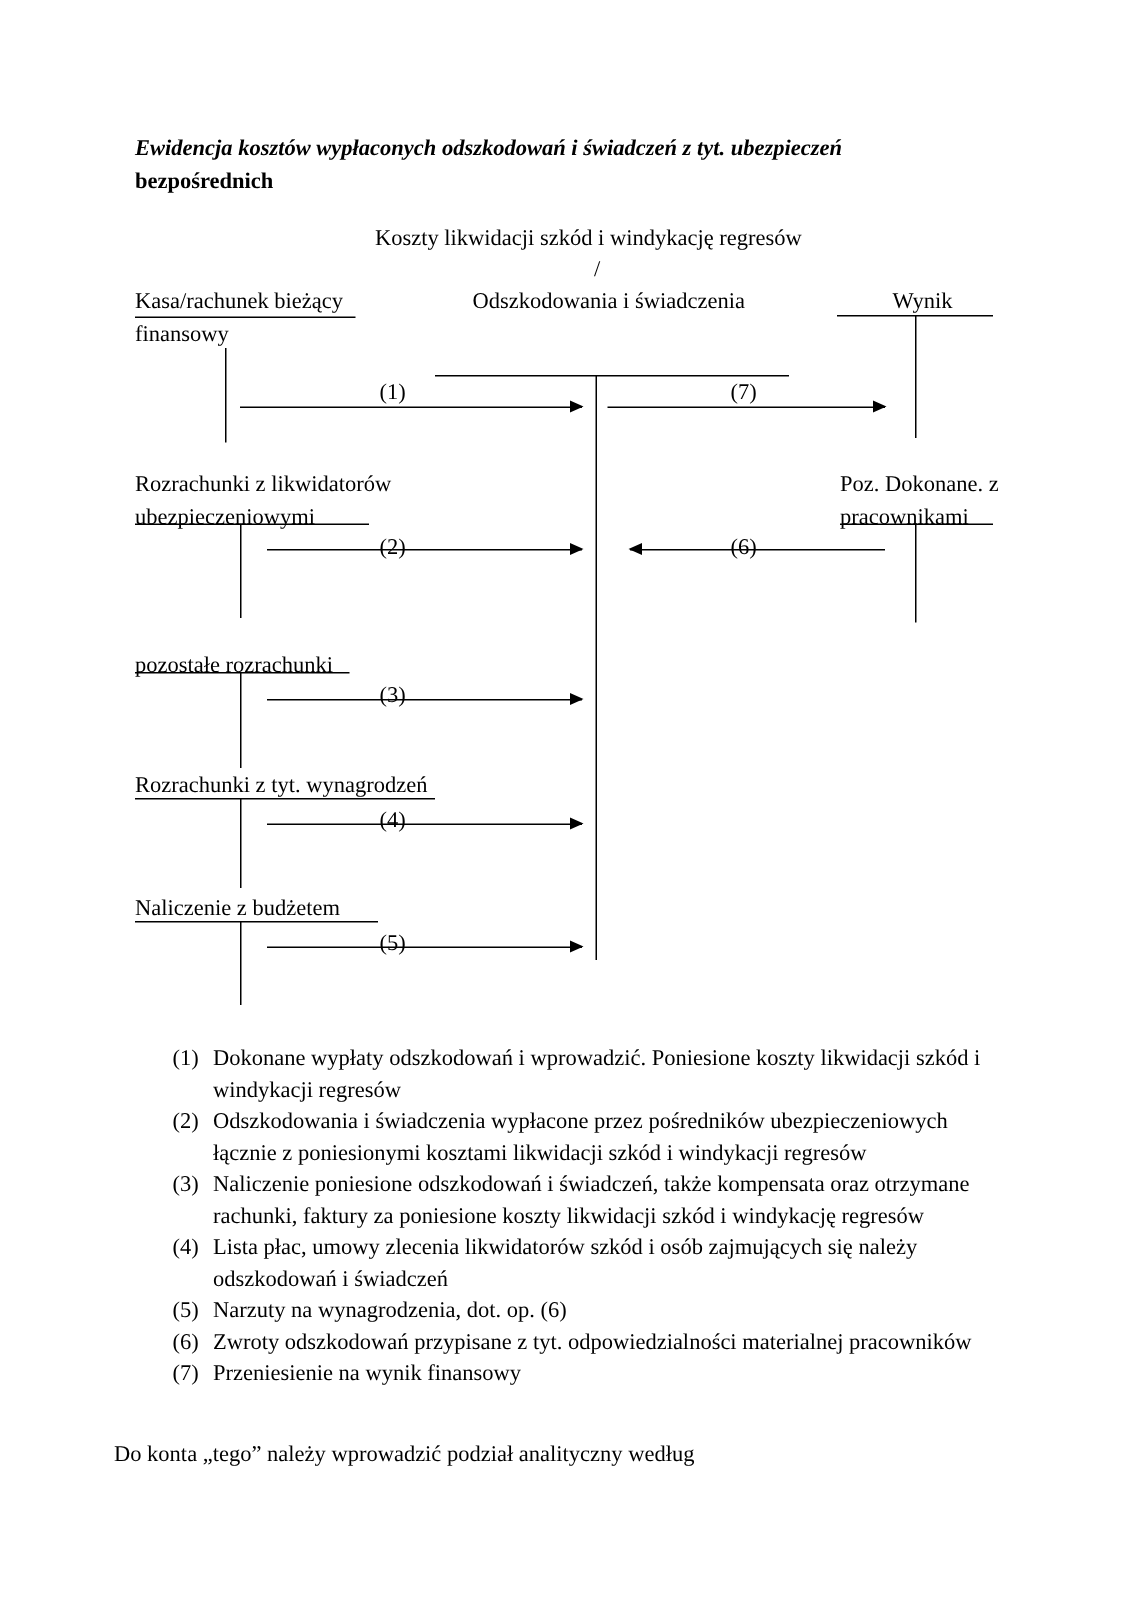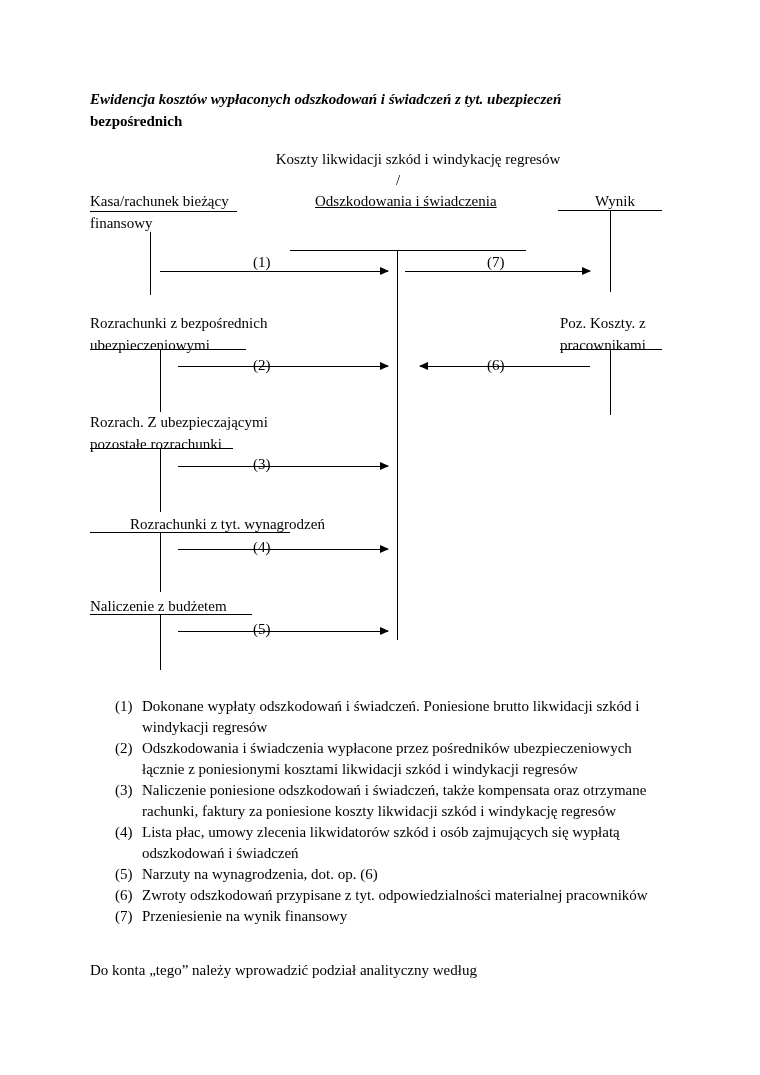--- a/index.html
+++ b/index.html
@@ -23,110 +23,109 @@
     border-top:4px solid transparent;
     border-bottom:4px solid transparent;
   }
   .arrow.left::before {
     content:""; position:absolute; left:-1px; top:-4px;
     width:0; height:0;
     border-right:9px solid #000;
     border-top:4px solid transparent;
     border-bottom:4px solid transparent;
   }
-  .center-text { text-align:center; }
+  .center-text { }
   .notes { position:absolute; left:115px; top:696px; width:558px; }
   .note-row { display:flex; line-height:21px; margin:0; }
   .note-num { width:27px; flex:0 0 27px; }
   .note-text { flex:1; }
-  .footer { position:absolute; left:90px; top:962px;text-align:right; }
+  .footer { position:absolute; left:76px; top:962px;text-align:right; }
 </style>
 </head>
 <body>
 
 <div class="page">
 
   <div class="abs bold" style="left:90px; top:90px;font-style:italic;">Ewidencja kosztów wypłaconych odszkodowań i świadczeń z tyt. ubezpieczeń</div>
   <div class="abs bold" style="left:90px; top:112px;">bezpośrednich</div>
 
   <div class="abs center-text" style="left:250px; top:150px; width:336px;">Koszty likwidacji szkód i windykację regresów</div>
   <div class="abs" style="left:396px; top:171px;">/</div>
 
   <div class="abs" style="left:90px; top:192px;">Kasa/rachunek bieżący</div>
   <div class="abs" style="left:90px; top:214px;">finansowy</div>
   <div class="hline" style="left:90px; top:211px; width:147px;"></div>
   <div class="vline" style="left:150px; top:232px; height:63px;"></div>
 
-  <div class="abs" style="left:315px; top:192px;text-decoration:underline;">Odszkodowania i świadczenia</div>
+  <div class="abs" style="left:315px; top:192px;">Odszkodowania i świadczenia</div>
 
   <div class="abs" style="left:563px; top:192px;margin-left:32px;">Wynik</div>
   <div class="hline" style="left:558px; top:210px; width:104px;"></div>
   <div class="vline" style="left:610px; top:210px; height:82px;"></div>
 
   <div class="hline" style="left:290px; top:250px; width:236px;"></div>
   <div class="vline" style="left:397px; top:250px; height:390px;"></div>
 
   <div class="abs" style="left:253px; top:253px;">(1)</div>
   <div class="arrow right" style="left:160px; top:271px; width:228px;"></div>
   <div class="abs" style="left:487px; top:253px;">(7)</div>
   <div class="arrow right" style="left:405px; top:271px; width:185px;"></div>
 
-  <div class="abs" style="left:90px; top:314px;">Rozrachunki z bezpośrednich</div>
+  <div class="abs" style="left:90px; top:314px;">Rozrachunki z likwidatorów</div>
   <div class="abs" style="left:90px; top:336px;">ubezpieczeniowymi</div>
   <div class="hline" style="left:90px; top:349px; width:156px;"></div>
   <div class="vline" style="left:160px; top:349px; height:63px;"></div>
 
-  <div class="abs" style="left:560px; top:314px;">Poz. Koszty. z</div>
+  <div class="abs" style="left:560px; top:314px;">Poz. Dokonane. z</div>
   <div class="abs" style="left:560px; top:336px;">pracownikami</div>
   <div class="hline" style="left:560px; top:349px; width:102px;"></div>
   <div class="vline" style="left:610px; top:349px; height:66px;"></div>
 
   <div class="abs" style="left:253px; top:356px;">(2)</div>
   <div class="arrow right" style="left:178px; top:366px; width:210px;"></div>
   <div class="abs" style="left:487px; top:356px;">(6)</div>
   <div class="arrow left" style="left:420px; top:366px; width:170px;"></div>
 
-  <div class="abs" style="left:90px; top:413px;">Rozrach. Z ubezpieczającymi</div>
   <div class="abs" style="left:90px; top:435px;">pozostałe rozrachunki</div>
   <div class="hline" style="left:90px; top:448px; width:143px;"></div>
   <div class="vline" style="left:160px; top:448px; height:64px;"></div>
 
   <div class="abs" style="left:253px; top:455px;">(3)</div>
   <div class="arrow right" style="left:178px; top:466px; width:210px;"></div>
 
-  <div class="abs" style="left:90px; top:515px;margin-left:40px;">Rozrachunki z tyt. wynagrodzeń</div>
+  <div class="abs" style="left:90px; top:515px;">Rozrachunki z tyt. wynagrodzeń</div>
   <div class="hline" style="left:90px; top:532px; width:200px;"></div>
   <div class="vline" style="left:160px; top:532px; height:60px;"></div>
 
   <div class="abs" style="left:253px; top:538px;">(4)</div>
   <div class="arrow right" style="left:178px; top:549px; width:210px;"></div>
 
   <div class="abs" style="left:90px; top:597px;">Naliczenie z budżetem</div>
   <div class="hline" style="left:90px; top:614px; width:162px;"></div>
   <div class="vline" style="left:160px; top:614px; height:56px;"></div>
 
   <div class="abs" style="left:253px; top:620px;">(5)</div>
   <div class="arrow right" style="left:178px; top:631px; width:210px;"></div>
 
   <div class="notes">
     <div class="note-row">
       <span class="note-num">(1)</span>
-      <span class="note-text">Dokonane wypłaty odszkodowań i świadczeń. Poniesione brutto likwidacji szkód i windykacji regresów</span>
+      <span class="note-text">Dokonane wypłaty odszkodowań i wprowadzić. Poniesione koszty likwidacji szkód i windykacji regresów</span>
     </div>
     <div class="note-row">
       <span class="note-num">(2)</span>
       <span class="note-text">Odszkodowania i świadczenia wypłacone przez pośredników ubezpieczeniowych łącznie z poniesionymi kosztami likwidacji szkód i windykacji regresów</span>
     </div>
     <div class="note-row">
       <span class="note-num">(3)</span>
       <span class="note-text">Naliczenie poniesione odszkodowań i świadczeń, także kompensata oraz otrzymane rachunki, faktury za poniesione koszty likwidacji szkód i windykację regresów</span>
     </div>
     <div class="note-row">
       <span class="note-num">(4)</span>
-      <span class="note-text">Lista płac, umowy zlecenia likwidatorów szkód i osób zajmujących się wypłatą odszkodowań i świadczeń</span>
+      <span class="note-text">Lista płac, umowy zlecenia likwidatorów szkód i osób zajmujących się należy odszkodowań i świadczeń</span>
     </div>
     <div class="note-row">
       <span class="note-num">(5)</span>
       <span class="note-text">Narzuty na wynagrodzenia, dot. op. (6)</span>
     </div>
     <div class="note-row">
       <span class="note-num">(6)</span>
       <span class="note-text">Zwroty odszkodowań przypisane z tyt. odpowiedzialności materialnej pracowników</span>
     </div>
     <div class="note-row">

